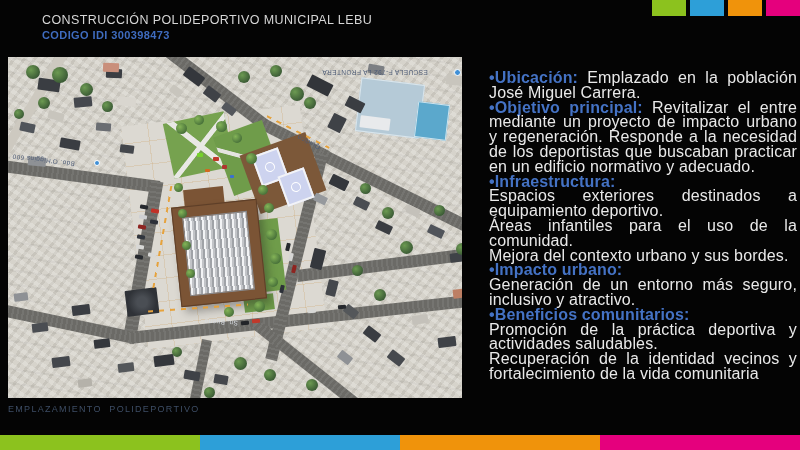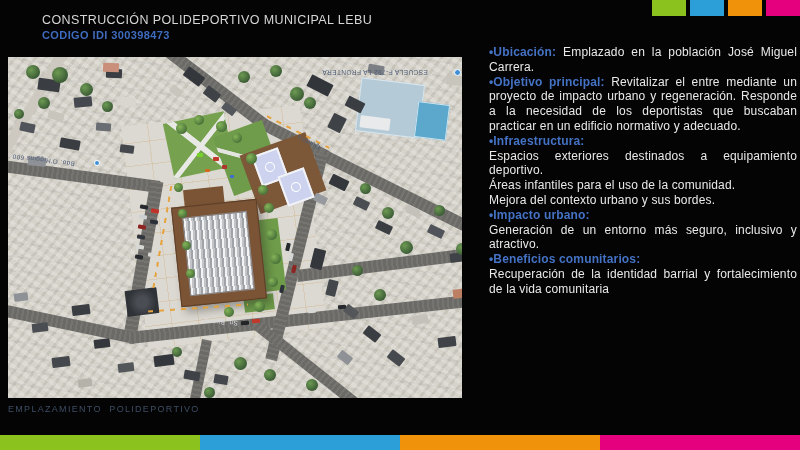--- a/index.html
+++ b/index.html
@@ -14,22 +14,22 @@
   .title{position:absolute;left:42px;top:13px;font-size:12.5px;letter-spacing:.4px;color:#d6d6d6}
   .code{position:absolute;left:42px;top:29px;font-size:11px;font-weight:bold;letter-spacing:.4px;color:var(--code-blue)}
   .corner{position:absolute;top:0;right:0;display:flex;gap:4px}
   .sq{width:34px;height:16px}
   
   .bbar{position:absolute;bottom:0;left:0;width:800px;height:15px;display:flex}
   .bbar div{width:200px;height:15px}
   
   .caption{position:absolute;left:8px;top:404px;font-size:9px;letter-spacing:1.3px;color:var(--caption-blue);white-space:pre}
   
-  .col{position:absolute;left:489px;top:45px;width:308px;color:var(--body-text);
-       font-size:12px;line-height:14.8px;text-align:justify;letter-spacing:.15px}
+  .col{position:absolute;left:489px;top:71px;width:308px;color:var(--body-text);
+       font-size:16px;line-height:14.8px;text-align:justify;letter-spacing:.15px}
   .col p{margin:0}
   .b,.hl{color:var(--heading-blue);font-weight:bold}
   
   .map{position:absolute;left:8px;top:57px;width:454px;height:341px;overflow:hidden;background:#d6d3cb;
        background-image:
         repeating-linear-gradient(35deg,rgba(255,255,255,.20) 0 4px,rgba(0,0,0,0) 4px 9px),
         repeating-linear-gradient(-52deg,rgba(125,120,110,.16) 0 3px,rgba(0,0,0,0) 3px 8px),
         repeating-linear-gradient(8deg,rgba(90,90,85,.07) 0 2px,transparent 2px 14px)}
   .map *{position:absolute}
   .plaza{left:126px;top:58px;width:180px;height:224px;transform:rotate(-7deg);background:#dcd9d2;
@@ -241,21 +241,22 @@
   <div class="col">
     <p><span class="b">•</span><span class="hl">Ubicación:</span> <span>Emplazado en la población José Miguel Carrera.</span></p>
     <p><span class="b">•</span><span class="hl">Objetivo principal:</span> <span>Revitalizar el entre mediante un proyecto de impacto urbano y regeneración. Responde a la necesidad de los deportistas que buscaban practicar en un edificio normativo y adecuado.</span></p>
     <p><span class="b">•</span><span class="hl">Infraestructura:</span></p>
     <p>Espacios exteriores destinados a equipamiento deportivo.</p>
     <p>Áreas infantiles para el uso de la comunidad.</p>
     <p>Mejora del contexto urbano y sus bordes.</p>
     <p><span class="b">•</span><span class="hl">Impacto urbano:</span></p>
     <p>Generación de un entorno más seguro, inclusivo y atractivo.</p>
     <p><span class="b">•</span><span class="hl">Beneficios comunitarios:</span></p>
-    <p>Recuperación de la identidad barrial y fortalecimiento de la vida comunitaria</p>
+    <p>Promoción de la práctica deportiva y actividades saludables.</p>
+    <p>Recuperación de la identidad vecinos y fortalecimiento de la vida comunitaria</p>
   </div>
 
   <div class="bbar">
     <div style="background:var(--accent-green)"></div>
     <div style="background:var(--accent-blue)"></div>
     <div style="background:var(--accent-orange)"></div>
     <div style="background:var(--accent-pink)"></div>
   </div>
 
 </div>

